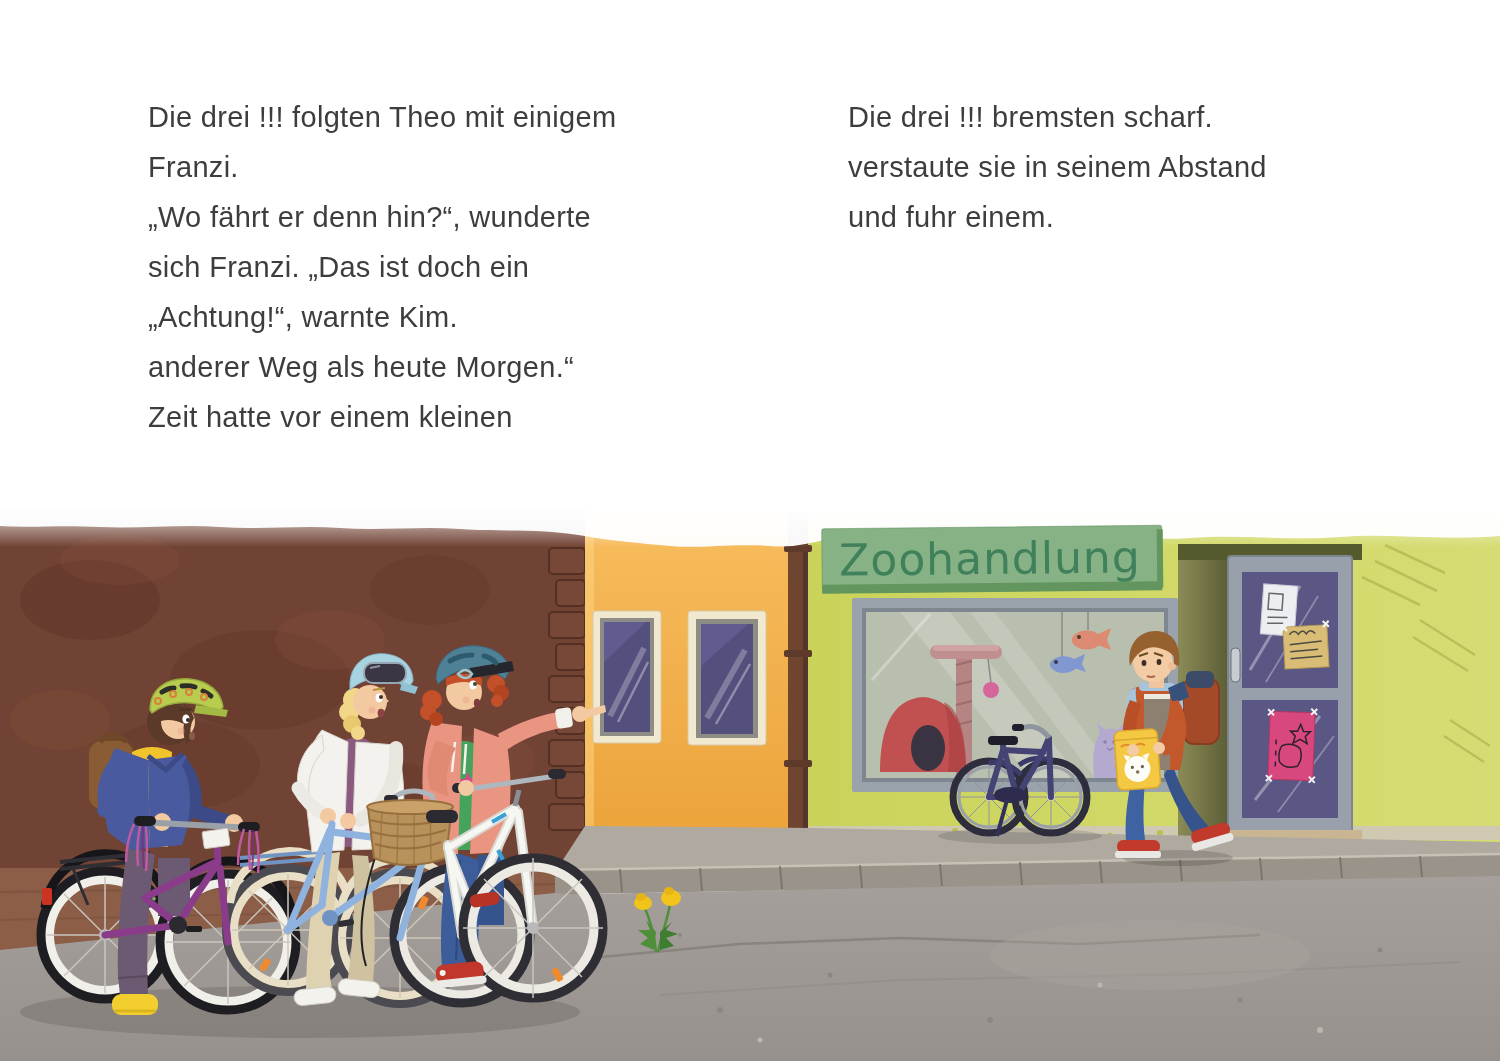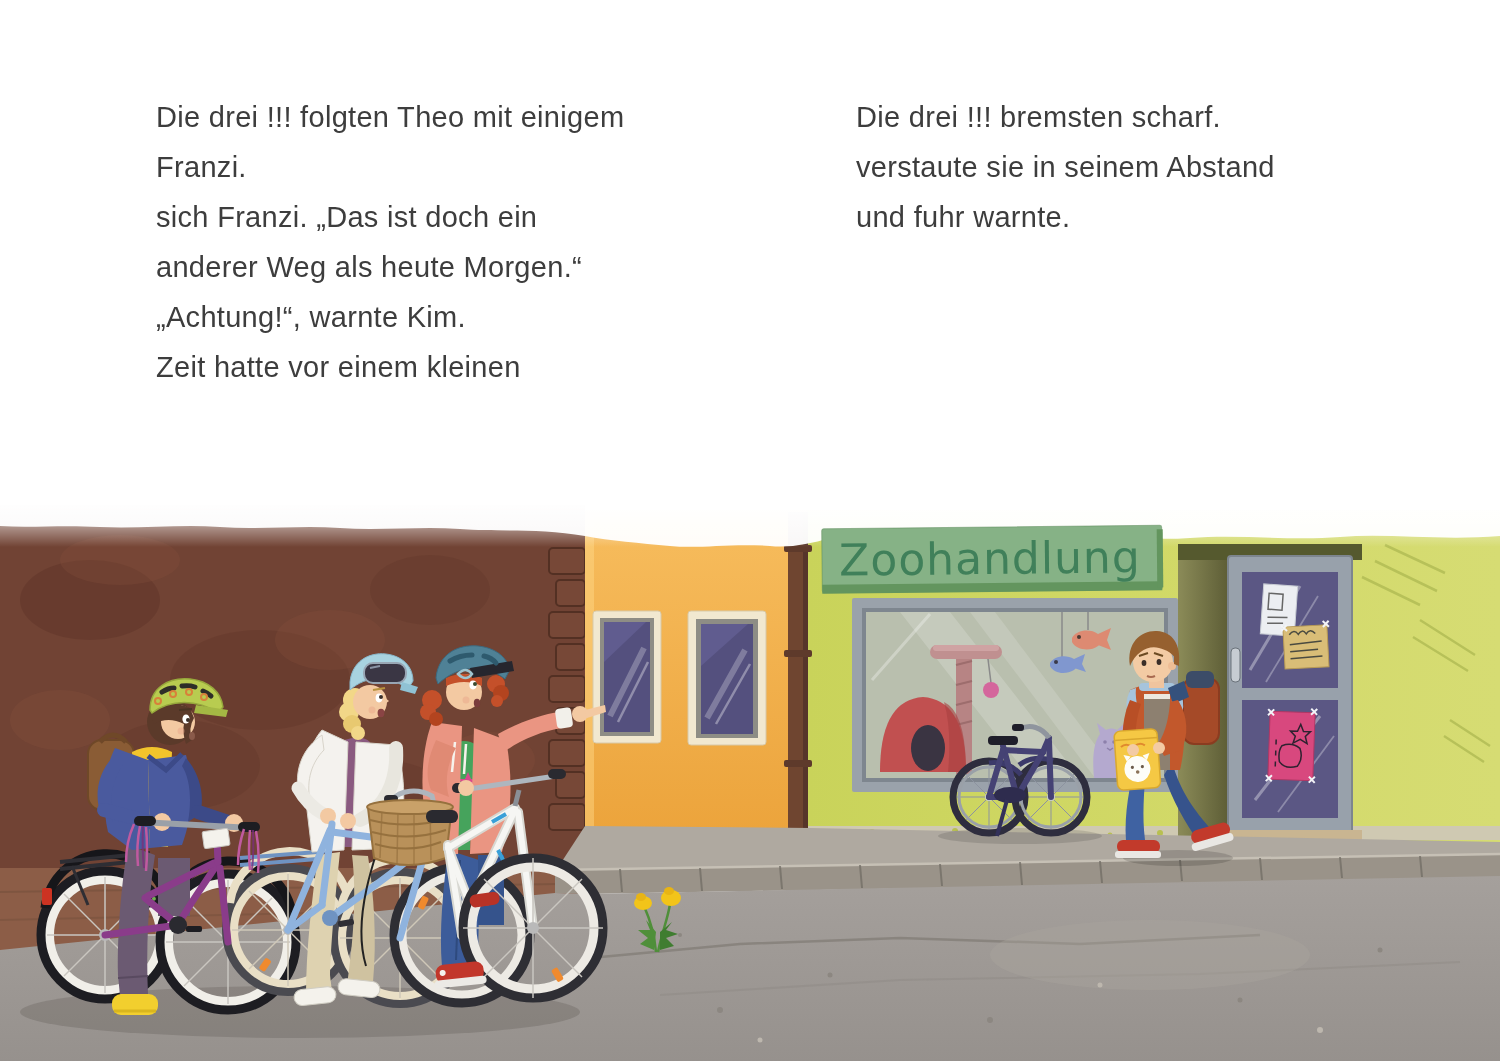--- a/index.html
+++ b/index.html
@@ -1,40 +1,41 @@
 <!DOCTYPE html>
 <html><head>
 <meta charset="utf-8">
 <style>
   html,body{margin:0;padding:0;background:#ffffff;}
   .page{position:relative;width:1500px;height:1061px;background:#ffffff;overflow:hidden;
         font-family:"Liberation Sans", sans-serif;}
   .story-col{position:absolute;top:92px;font-size:29px;line-height:50px;color:#3d3d3d;
-             letter-spacing:.3px;white-space:nowrap;margin-left:8px;}
+             letter-spacing:.3px;white-space:nowrap;}
   .story-col.left{left:148px;}
   .story-col.right{left:848px;}
   .illustration{position:absolute;left:0;top:505px;width:1500px;height:556px;display:block;}
 </style>
 </head>
 <body>
 
 <div class="page">
 
   <div class="story-col left">
     <div>Die drei !!! folgten Theo mit einigem</div>
     <div>Franzi.</div>
+    <div>„Wo fährt er denn hin?“, wunderte</div>
     <div>sich Franzi. „Das ist doch ein</div>
+    <div>„Achtung!“, warnte Kim.</div>
     <div>anderer Weg als heute Morgen.“</div>
-    <div>„Achtung!“, warnte Kim.</div>
     <div>Zeit hatte vor einem kleinen</div>
   </div>
   <div class="story-col right">
     <div>Die drei !!! bremsten scharf.</div>
     <div>verstaute sie in seinem Abstand</div>
-    <div>und fuhr warnte.</div>
+    <div>und fuhr einem.</div>
   </div>
 
   <svg class="illustration" viewBox="0 505 1500 556">
     <defs>
       <linearGradient id="gOrange" x1="0" y1="0" x2="0" y2="1">
         <stop offset="0" stop-color="#f7bd5e"></stop>
           <stop offset="1" stop-color="#eca43c"></stop>
       </linearGradient>
       <linearGradient id="gGreen" x1="0" y1="0" x2="1" y2="0">
         <stop offset="0" stop-color="#c9d35a"></stop>

